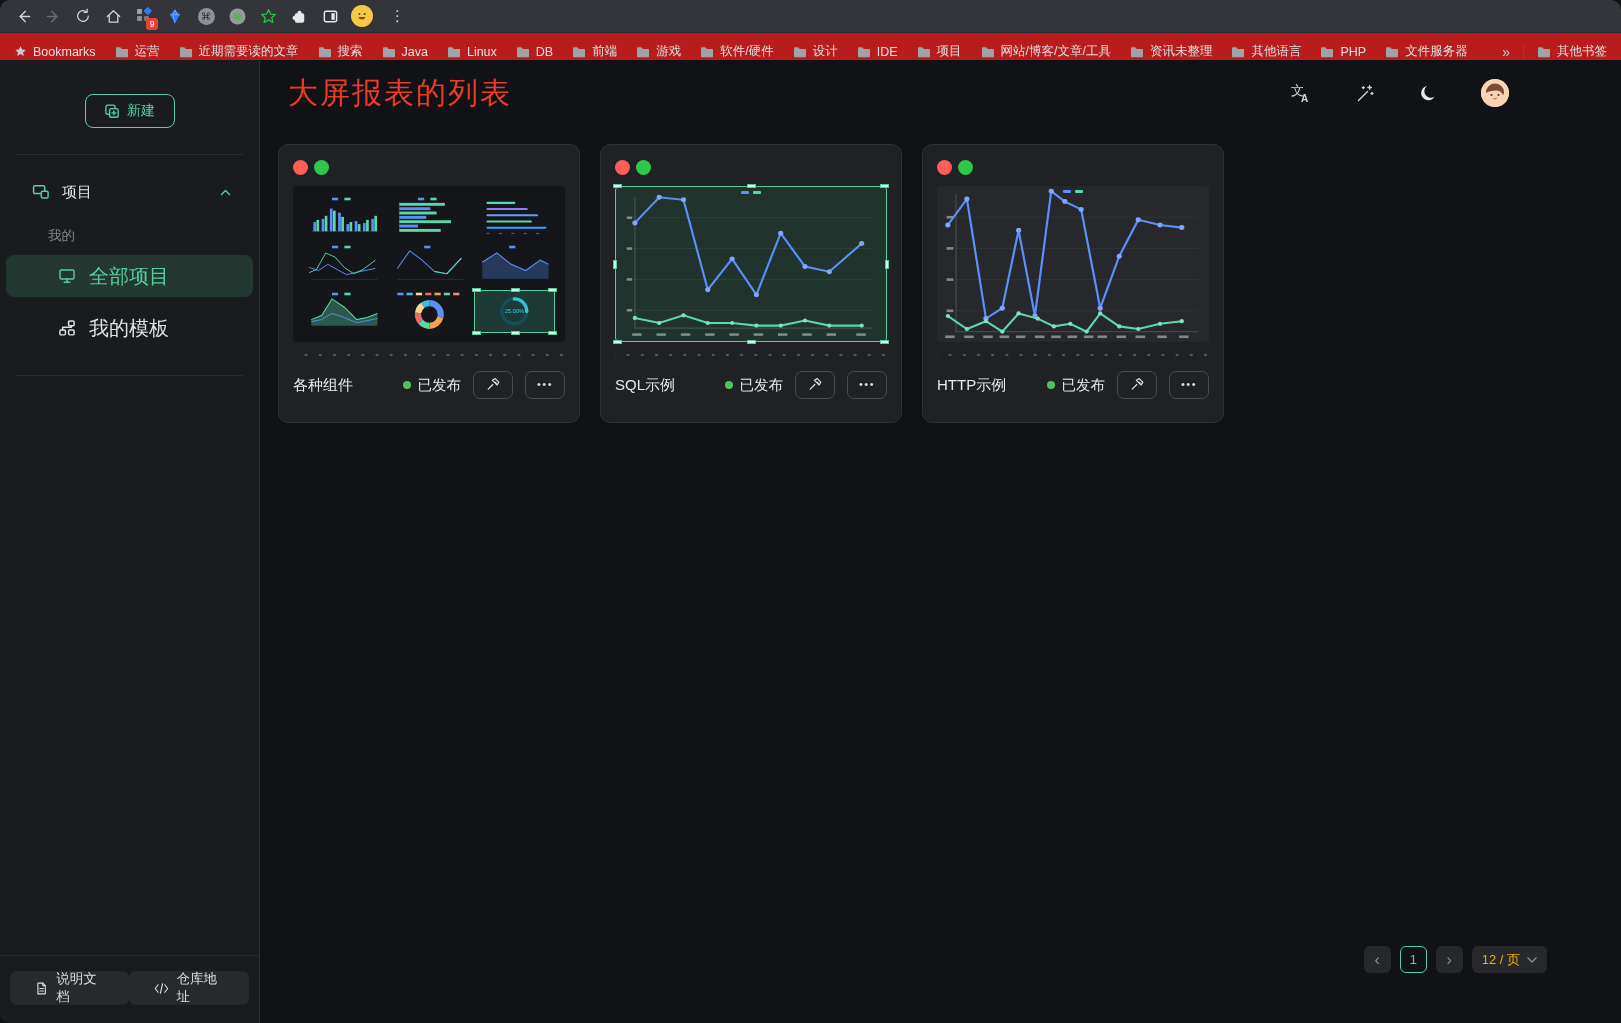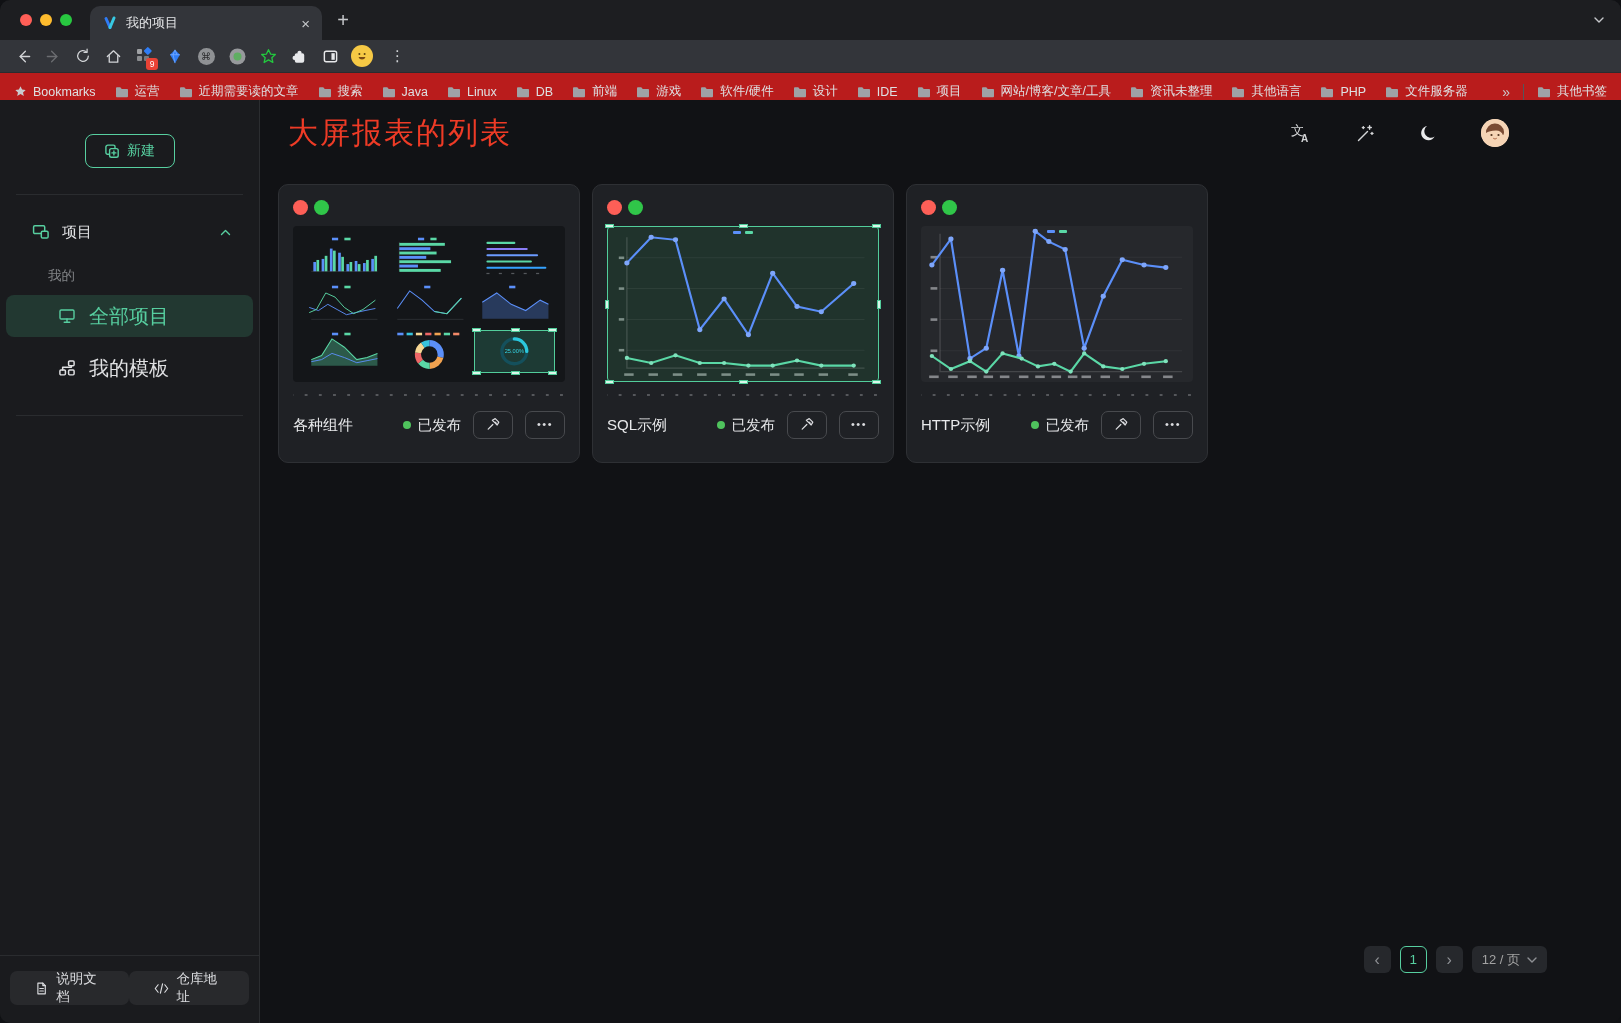--- a/index.html
+++ b/index.html
@@ -56,21 +56,21 @@
 .sb-footer{position:absolute;left:0;right:0;bottom:0;border-top:1px solid #2a2c2f;padding:15px 10px 18px;display:flex;justify-content:space-between}
 .sb-footbtn{height:34px;background:#28292c;border-radius:7px;display:flex;align-items:center;gap:8px;padding:0 25px;font-size:13.5px;color:#dcdde0;cursor:pointer}
 
 .main{flex:1;background:#111215;position:relative;min-width:0}
 .hdr{height:66px;display:flex;align-items:center;padding:0 112px 0 28px}
 .page-title{font-size:30px;color:var(--title-red,#ee3b26);letter-spacing:2px;font-weight:normal}
 .hdr-icons{margin-left:auto;display:flex;align-items:center;gap:42px;color:#d4d5d7}
 .hdr-ic{width:22px;height:22px;display:flex;align-items:center;justify-content:center}
 .avatar{width:28px;height:28px;border-radius:50%;overflow:hidden;background:#f6d9bf}
 
-.cards{display:flex;gap:12px;padding:18px 16px 0 18px}
+.cards{display:flex;gap:20px;padding:18px 16px 0 18px}
 .card{width:302px;height:279px;background:#1f2125;border:1px solid #2e3034;border-radius:10px;padding:13px 14px;position:relative}
 .card-dots{display:flex;gap:6px;padding-top:2px}
 .cdot{width:15px;height:15px;border-radius:50%}
 .preview{margin-top:11px;height:156px;border-radius:4px;position:relative}
 .p1{background:#141619;padding:9px 10px;display:grid;grid-template-columns:repeat(3,1fr);grid-template-rows:repeat(3,1fr);gap:5px}
 .p2{background:#20332c;border:1px solid var(--selection-green,#52cd9b)}
 .p3{background:#26282c}
 .mini{width:100%;height:100%;position:relative}
 .dotrow{height:12px;margin-top:7px;background-image:radial-gradient(circle,#55575b 1.2px,transparent 1.4px);background-size:14.2px 4px;background-repeat:repeat-x;background-position:6px center}
 .card-footer{display:flex;align-items:center;margin-top:10px}
@@ -82,49 +82,28 @@
 
 .sel-handle{position:absolute;background:#d9f7ea;border:1px solid var(--selection-green,#52cd9b)}
 .h-h{width:9px;height:4px}
 .h-v{width:4px;height:9px}
 .legend-float{position:absolute;top:4px;left:50%;transform:translateX(-50%);display:flex;gap:4px;align-items:center}
 .legend-dash{width:8px;height:2.5px;border-radius:1px}
 
 .pagination{position:absolute;right:74px;bottom:50px;display:flex;align-items:center;gap:9px}
 .pg-btn{width:27px;height:27px;background:#26282c;border-radius:6px;color:#8e9094;display:flex;align-items:center;justify-content:center;font-size:16px;cursor:pointer}
 .pg-cur{width:27px;height:27px;border:1px solid var(--accent-green,#57cfa0);border-radius:6px;color:var(--accent-green,#57cfa0);display:flex;align-items:center;justify-content:center;font-size:13.5px;background:transparent}
-.pg-size{height:27px;background:#26282c;border-radius:6px;display:flex;align-items:center;gap:7px;padding:0 10px;font-size:13px;color:#a3a3a3;cursor:pointer}
+.pg-size{height:27px;background:#26282c;border-radius:6px;display:flex;align-items:center;gap:7px;padding:0 10px;font-size:13px;color:#eab308;cursor:pointer}
 .scroll-thumb{position:absolute;left:268px;top:428px;width:4px;height:74px;background:#45484c;border-radius:2px}
 </style>
 </head>
 <body>
 
 <div id="window">
 
-  <div class="tabstrip">
-    <div class="traffic">
-      <span class="light" style="background:var(--traffic-red,#ff5f57)"></span>
-      <span class="light" style="background:var(--traffic-yellow,#febc2e)"></span>
-      <span class="light" style="background:var(--traffic-green,#28c840)"></span>
-    </div>
-    <div class="tab">
-      <svg width="16" height="16" viewBox="0 0 16 16">
-        <path d="M4 3.5 L8 12.5" stroke="#2f7cf6" stroke-width="3" stroke-linecap="round"></path>
-        <path d="M12 3 L8 12.5" stroke="#37c9e3" stroke-width="3" stroke-linecap="round"></path>
-      </svg>
-      <span class="tab-title">我的项目</span>
-      <span class="tab-close">×</span>
-    </div>
-    <div class="newtab">+</div>
-    <div class="tab-search">
-      <svg width="12" height="8" viewBox="0 0 12 8" class="ic">
-          <polyline points="2,2 6,6 10,2"></polyline>
-        </svg>
-    </div>
-  </div>
 
   <div class="toolbar">
     <div class="nav-ico">
       <svg width="17" height="17" viewBox="0 0 18 18" class="ic" stroke-width="1.7">
           <path d="M11 3.5 L5.5 9 L11 14.5"></path>
           <path d="M5.5 9 H15.5"></path>
         </svg>
     </div>
     <div class="nav-ico nav-fwd">
       <svg width="17" height="17" viewBox="0 0 18 18" class="ic" stroke-width="1.7">

